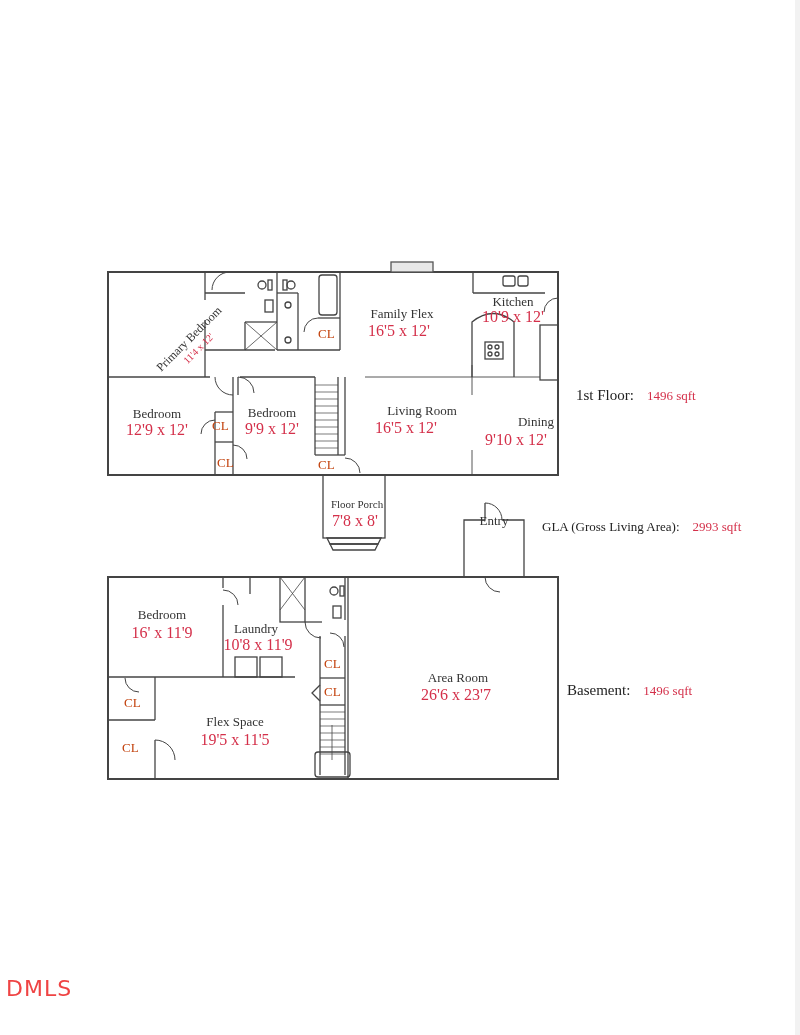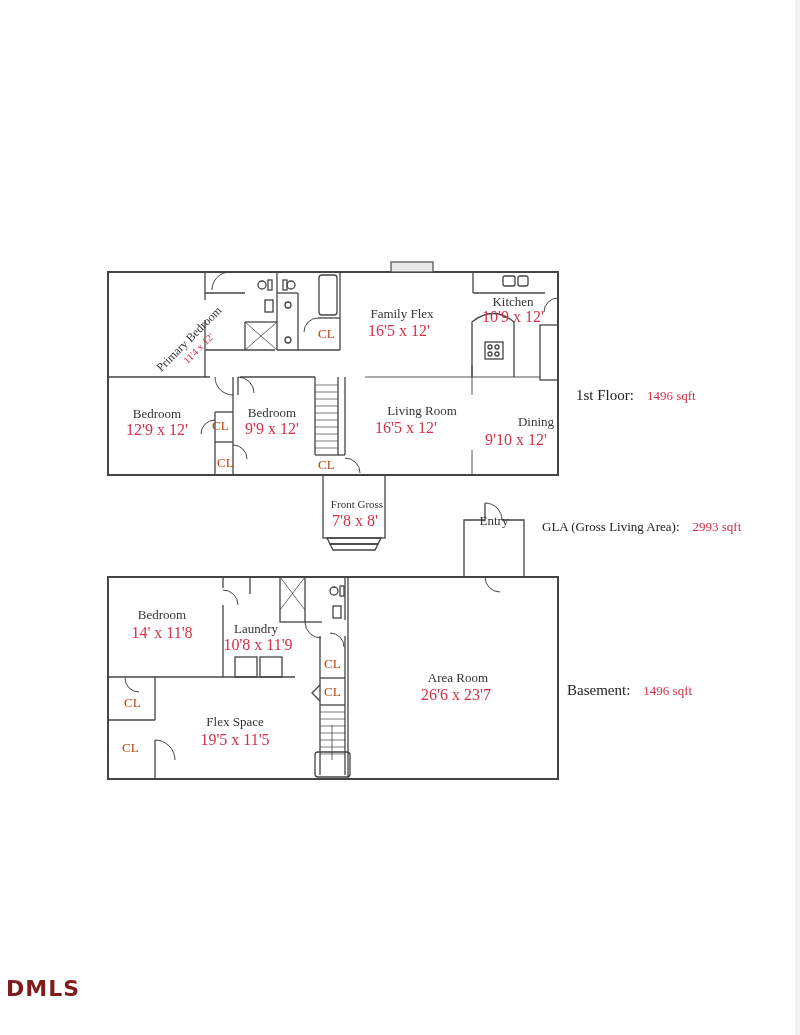--- a/index.html
+++ b/index.html
@@ -10,21 +10,21 @@
     .page-edge { position: absolute; left: 795px; top: 0; width: 5px; height: 1035px; background: #f2f2f2; }
     svg.plan { position: absolute; left: 0; top: 0; }
     .lbl { position: absolute; color: #333; font-size: 13px; white-space: nowrap; transform: translateX(-50%); text-align: center; line-height: 1; }
     .dim { position: absolute; color: #d4304a; font-size: 16px; white-space: nowrap; transform: translateX(-50%); line-height: 1; }
     .cl { position: absolute; color: #c2410c; font-size: 13px; line-height: 1; }
     .summary { position: absolute; font-size: 15px; color: #222; white-space: nowrap; }
     .summary .val { color: #d4304a; font-size: 13px; margin-left: 13px; }
     .rot { position: absolute; left: 150px; top: 330px; transform: rotate(-45deg); transform-origin: center; text-align: center; }
     .rot .name { font-size: 12px; color: #333; display: block; }
     .rot .size { font-size: 10px; color: #d4304a; display: block; }
-    .watermark { position: absolute; left: 6px; top: 976px; font-family: "DejaVu Sans", sans-serif; font-size: 22px; color: #7f1d1d; letter-spacing: 1px; font-weight: 700; text-align: right; }
+    .watermark { position: absolute; left: 6px; top: 976px; font-family: "DejaVu Sans", sans-serif; font-size: 22px; color: #ef4444; letter-spacing: 1px; font-weight: 400; text-align: right; }
   </style>
 </head>
 <body>
 
 <div class="page-edge"></div>
 
 <svg class="plan" width="800" height="1035" fill="none" stroke="#444" stroke-width="1.3">
 
   <g>
     <rect x="108" y="272" width="450" height="203" stroke-width="2"></rect>
@@ -184,35 +184,35 @@
 <div class="lbl" style="left:272px;top:406px">Bedroom</div>
 <div class="dim" style="left:272px;top:421px">9'9 x 12'</div>
 <div class="cl" style="left:212px;top:419px">CL</div>
 <div class="cl" style="left:217px;top:456px">CL</div>
 <div class="cl" style="left:318px;top:458px">CL</div>
 
 <div class="lbl" style="left:422px;top:404px">Living Room</div>
 <div class="dim" style="left:406px;top:420px">16'5 x 12'</div>
 <div class="lbl" style="left:536px;top:415px">Dining</div>
 <div class="dim" style="left:516px;top:432px">9'10 x 12'</div>
-<div class="lbl" style="left:357px;top:499px;font-size:11px">Front Gross</div>
+<div class="lbl" style="left:357px;top:499px;font-size:11px">Floor Porch</div>
 <div class="dim" style="left:355px;top:513px">7'8 x 8'</div>
 
 <div class="summary" style="left:576px;top:387px">
   <span>1st Floor:</span><span class="val">1496 sqft</span>
 </div>
 
 <div class="lbl" style="left:494px;top:514px">Entry</div>
 
 <div class="summary" style="left:542px;top:519px;font-size:13px">
   <span>GLA (Gross Living Area):</span><span class="val">2993 sqft</span>
 </div>
 
 <div class="lbl" style="left:162px;top:608px">Bedroom</div>
-<div class="dim" style="left:162px;top:625px">14' x 11'8</div>
+<div class="dim" style="left:162px;top:625px">16' x 11'9</div>
 <div class="lbl" style="left:256px;top:622px">Laundry</div>
 <div class="dim" style="left:258px;top:637px">10'8 x 11'9</div>
 <div class="lbl" style="left:235px;top:715px">Flex Space</div>
 <div class="dim" style="left:235px;top:732px">19'5 x 11'5</div>
 <div class="lbl" style="left:458px;top:671px">Area Room</div>
 <div class="dim" style="left:456px;top:687px">26'6 x 23'7</div>
 <div class="cl" style="left:324px;top:657px">CL</div>
 <div class="cl" style="left:324px;top:685px">CL</div>
 <div class="cl" style="left:124px;top:696px">CL</div>
 <div class="cl" style="left:122px;top:741px">CL</div>

